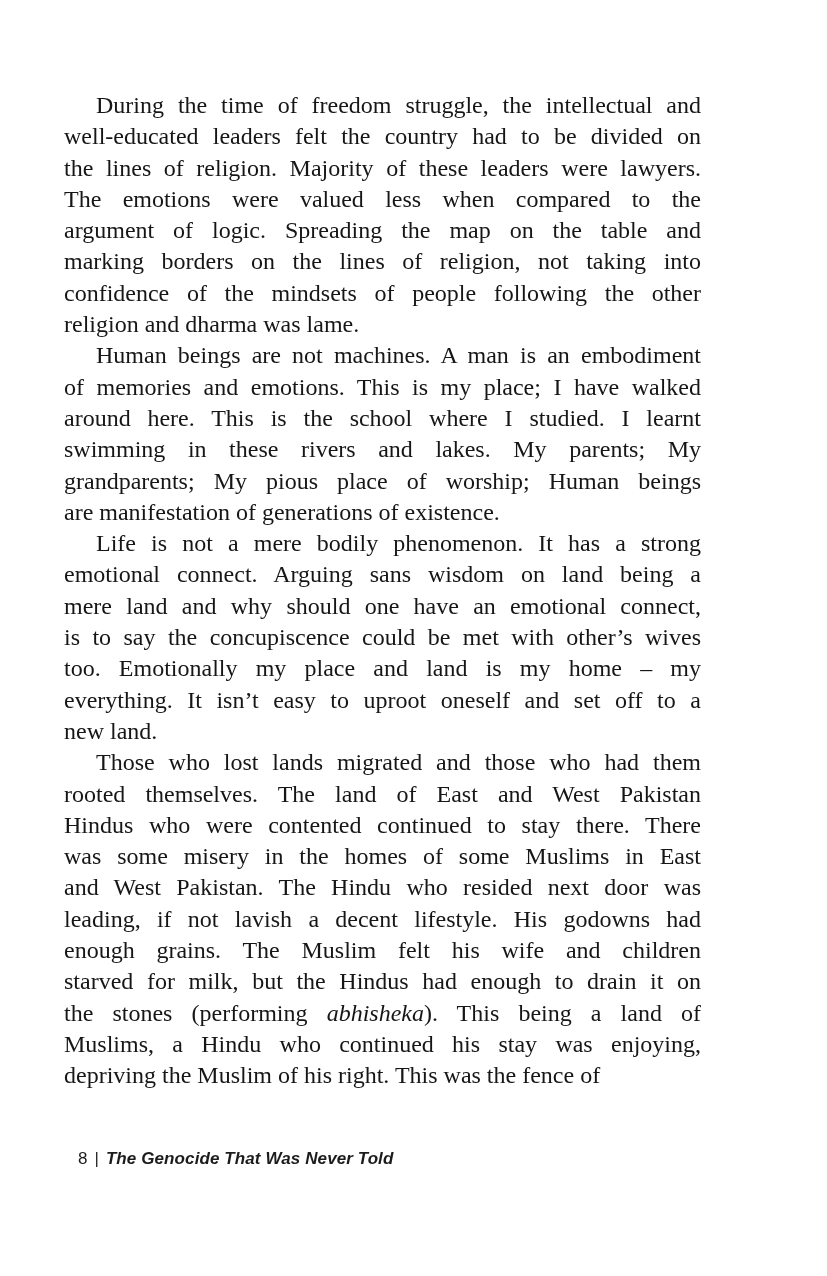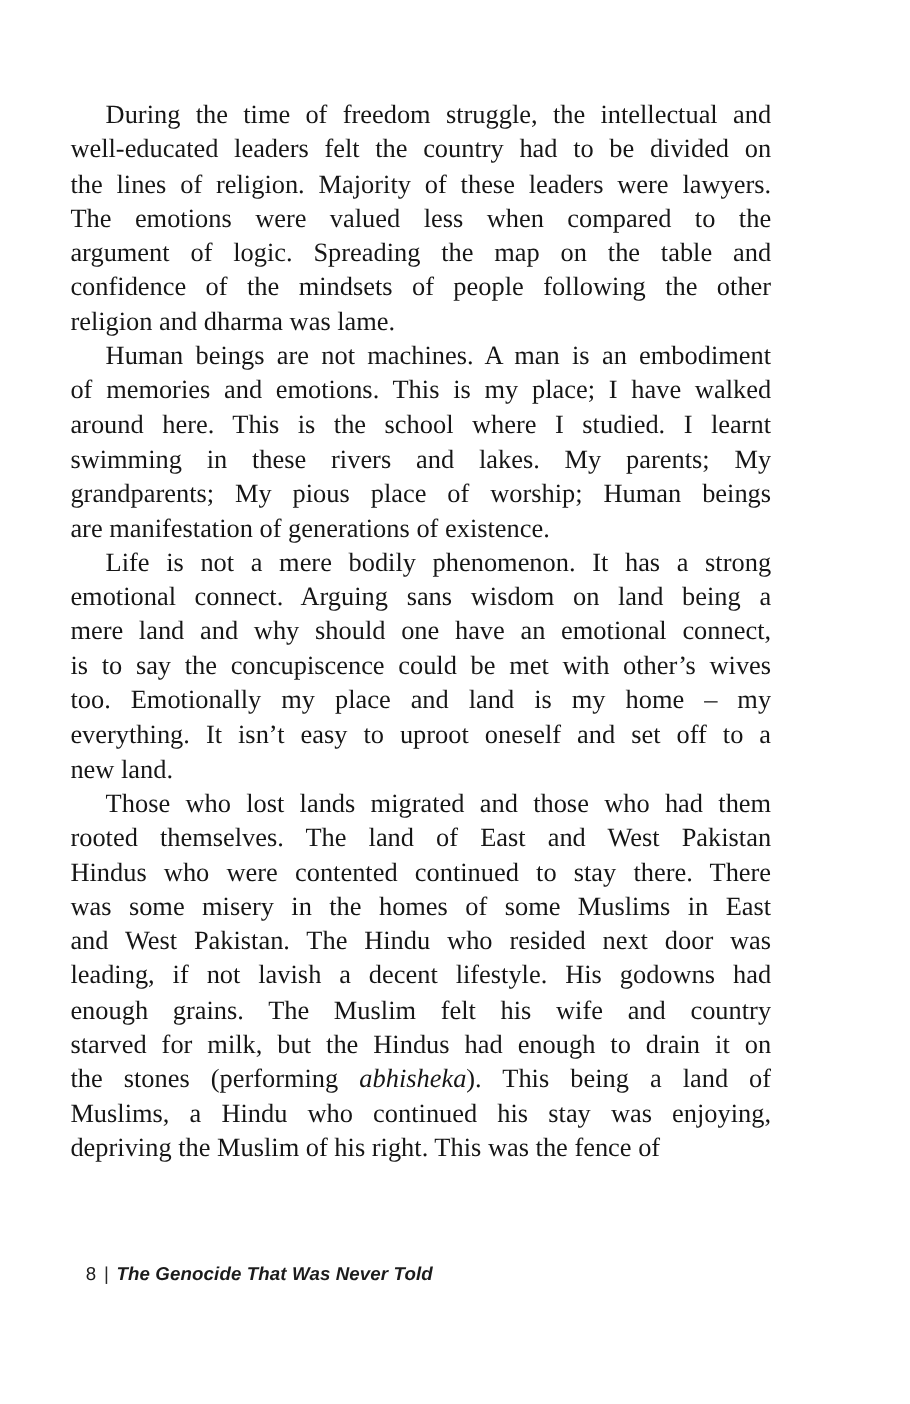--- a/index.html
+++ b/index.html
@@ -70,20 +70,21 @@
 
 <div class="page" style="background: rgb(255, 255, 255);">
 
   <div class="text-block" style="color: rgb(22, 22, 22);">
       <div class="paragraph">
         <div class="line first">During the time of freedom struggle, the intellectual and</div>
         <div class="line">well-educated leaders felt the country had to be divided on</div>
         <div class="line">the lines of religion. Majority of these leaders were lawyers.</div>
         <div class="line">The emotions were valued less when compared to the</div>
         <div class="line">argument of logic. Spreading the map on the table and</div>
+        <div class="line">marking borders on the lines of religion, not taking into</div>
         <div class="line">confidence of the mindsets of people following the other</div>
         <div class="line last">religion and dharma was lame.</div>
       </div>
       <div class="paragraph">
         <div class="line first">Human beings are not machines. A man is an embodiment</div>
         <div class="line">of memories and emotions. This is my place; I have walked</div>
         <div class="line">around here. This is the school where I studied. I learnt</div>
         <div class="line">swimming in these rivers and lakes. My parents; My</div>
         <div class="line">grandparents; My pious place of worship; Human beings</div>
         <div class="line last">are manifestation of generations of existence.</div>
@@ -97,21 +98,21 @@
         <div class="line">everything. It isn’t easy to uproot oneself and set off to a</div>
         <div class="line last">new land.</div>
       </div>
       <div class="paragraph">
         <div class="line first">Those who lost lands migrated and those who had them</div>
         <div class="line">rooted themselves. The land of East and West Pakistan</div>
         <div class="line">Hindus who were contented continued to stay there. There</div>
         <div class="line">was some misery in the homes of some Muslims in East</div>
         <div class="line">and West Pakistan. The Hindu who resided next door was</div>
         <div class="line">leading, if not lavish a decent lifestyle. His godowns had</div>
-        <div class="line">enough grains. The Muslim felt his wife and country</div>
+        <div class="line">enough grains. The Muslim felt his wife and children</div>
         <div class="line">starved for milk, but the Hindus had enough to drain it on</div>
         <div class="line">the stones (performing <em>abhisheka</em>). This being a land of</div>
         <div class="line">Muslims, a Hindu who continued his stay was enjoying,</div>
         <div class="line last">depriving the Muslim of his right. This was the fence of</div>
       </div>
     </div>
 
   <div class="footer" style="color: rgb(28, 28, 28);">
     <span class="page-number">8</span>
     <span class="separator">|</span>

